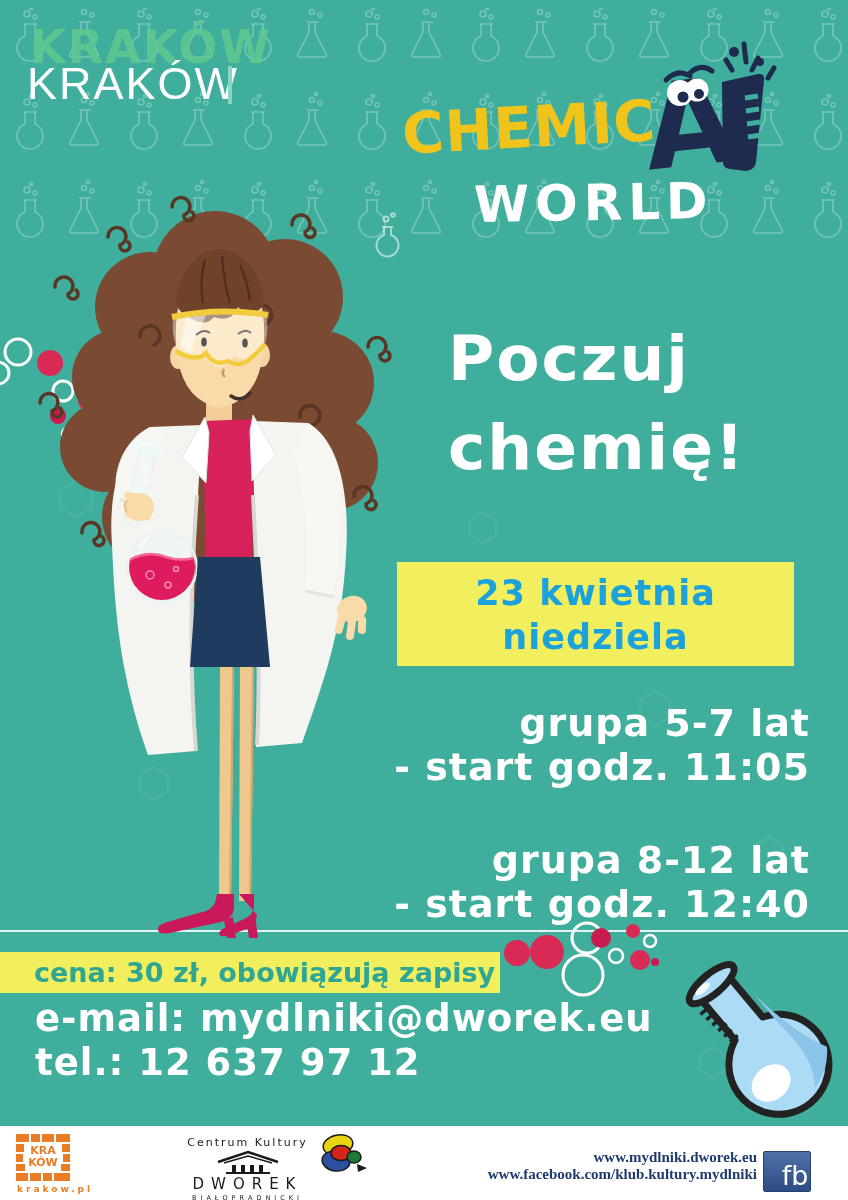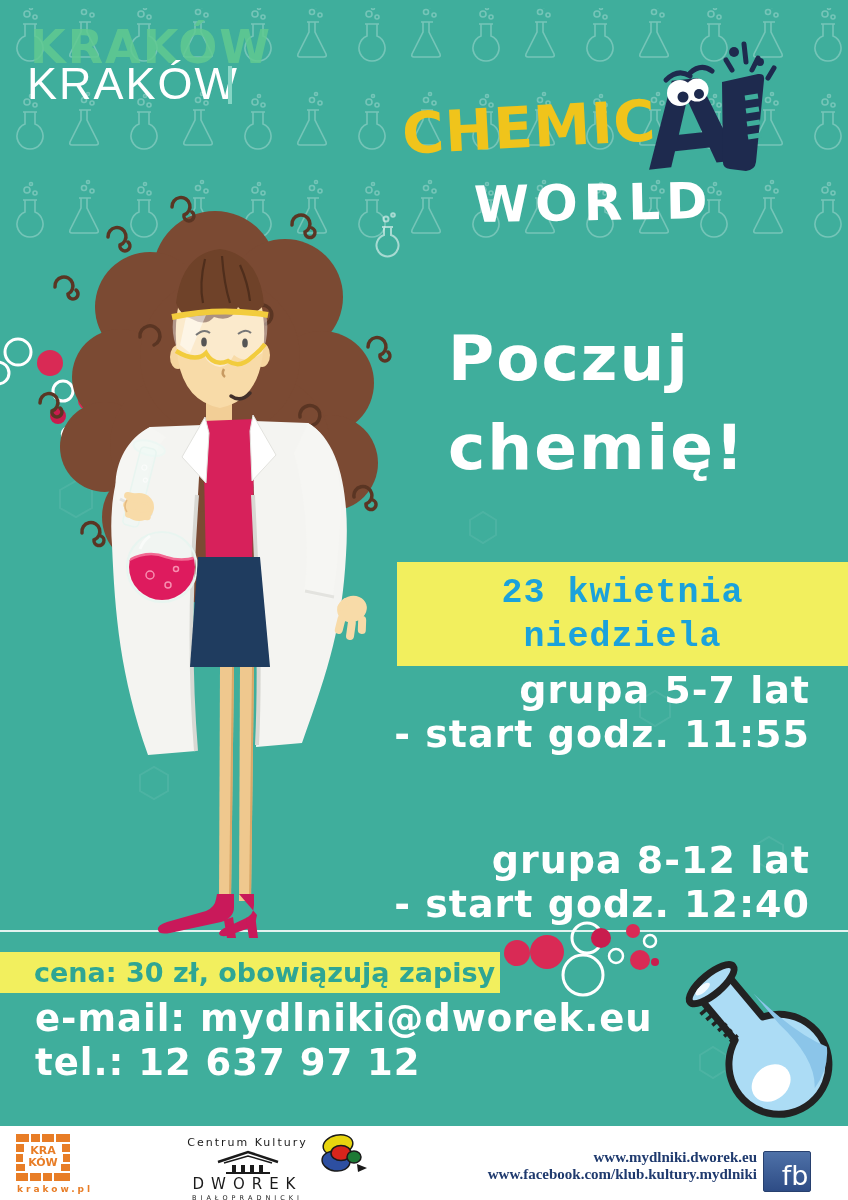--- a/index.html
+++ b/index.html
@@ -11,28 +11,28 @@
   .city-main{left:27px;top:58px;font-size:45px;font-weight:400;letter-spacing:2px;color:#FFFFFF;
              font-family:"Liberation Sans",sans-serif;}
   .city-bar{left:228px;top:66px;width:4px;height:38px;background:#86D5C5;}
   
   .brand-chemic{left:402px;top:94px;font-size:57px;font-weight:800;letter-spacing:1px;color:#F0C41B;transform:rotate(-3deg);}
   .brand-world{left:474px;top:174px;font-size:50px;font-weight:800;letter-spacing:6px;color:#FFFFFF;transform:rotate(-1deg);}
   
   .headline{left:448px;top:314px;width:392px;text-align:left;color:#FFF;font-size:63px;line-height:89px;
             font-weight:800;letter-spacing:2px;}
   
-  .date-banner{left:397px;top:562px;width:451px;height:104px;background:#F2EF5E;font-family:Liberation Mono, monospace;}
+  .date-banner{left:397px;top:562px;width:397px;height:104px;background:#F2EF5E;}
   .date-banner .txt{padding-top:9px;text-align:center;color:#1BA2DB;font-size:35px;line-height:44px;
                     font-weight:800;letter-spacing:1px;}
   .price-banner{left:0;top:952px;width:500px;height:41px;background:#F2EF5E;}
   .price-banner .txt{padding-left:34px;color:#2EA694;font-size:27px;line-height:41px;font-weight:800;}
   
   .group{right:38px;text-align:right;color:#FFF;font-weight:800;font-size:38px;line-height:44px;letter-spacing:1px;}
-  .group1{top:668px;} .group2{top:838px;}
+  .group1{top:701px;} .group2{top:838px;}
   
   .contact{left:35px;top:997px;color:#FFF;font-weight:800;font-size:37px;line-height:44px;letter-spacing:1px;}
   
   .ground-line{left:0;top:930px;width:848px;height:2px;background:rgba(255,255,255,.85);z-index:1;}
   .z2{z-index:2;} .z3{z-index:3;}
   
   .footer{left:0;top:1126px;width:848px;height:74px;background:#FFFFFF;}
   .kr-caption{left:17px;top:1184px;color:#E87D26;font-size:9px;letter-spacing:3px;font-weight:700;}
   .dworek{left:185px;top:1136px;width:125px;text-align:center;color:#1A1A1A;}
   .dworek .t1{font-size:11px;letter-spacing:2px;}
@@ -265,21 +265,21 @@
 
   <div class="abs date-banner z3">
     <div class="txt">
       <div>23 kwietnia</div>
       <div>niedziela</div>
     </div>
   </div>
 
   <div class="abs group group1">
     <div>grupa 5-7 lat</div>
-    <div>- start godz. 11:55</div>
+    <div>- start godz. 11:05</div>
   </div>
   <div class="abs group group2">
     <div>grupa 8-12 lat</div>
     <div>- start godz. 12:40</div>
   </div>
 
   <svg class="abs z2" width="200" height="105" style="left:480px;top:915px;">
     <circle cx="37" cy="38" r="13" fill="#D92A55"></circle>
     <circle cx="67" cy="37" r="17" fill="#D92A55"></circle>
     <circle cx="107" cy="23" r="15" fill="none" stroke="#FFF" stroke-width="3"></circle>

